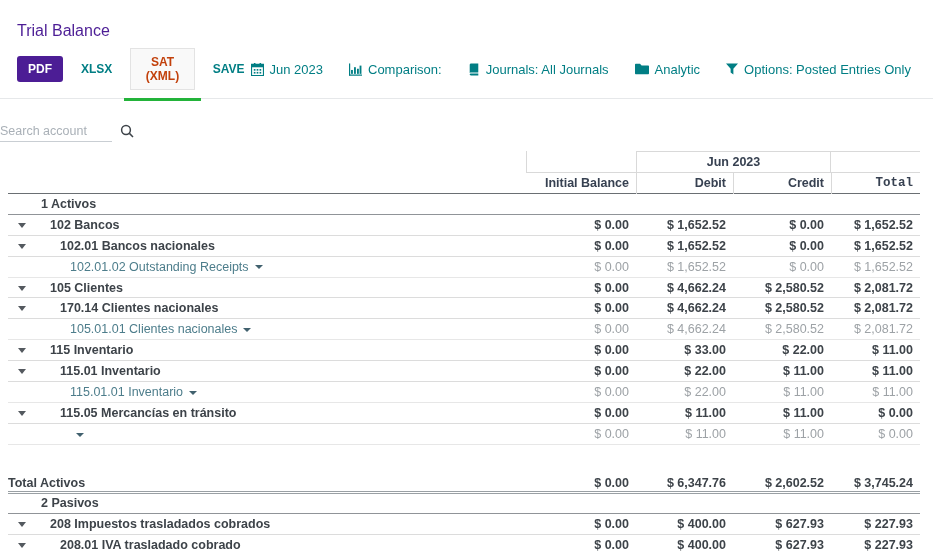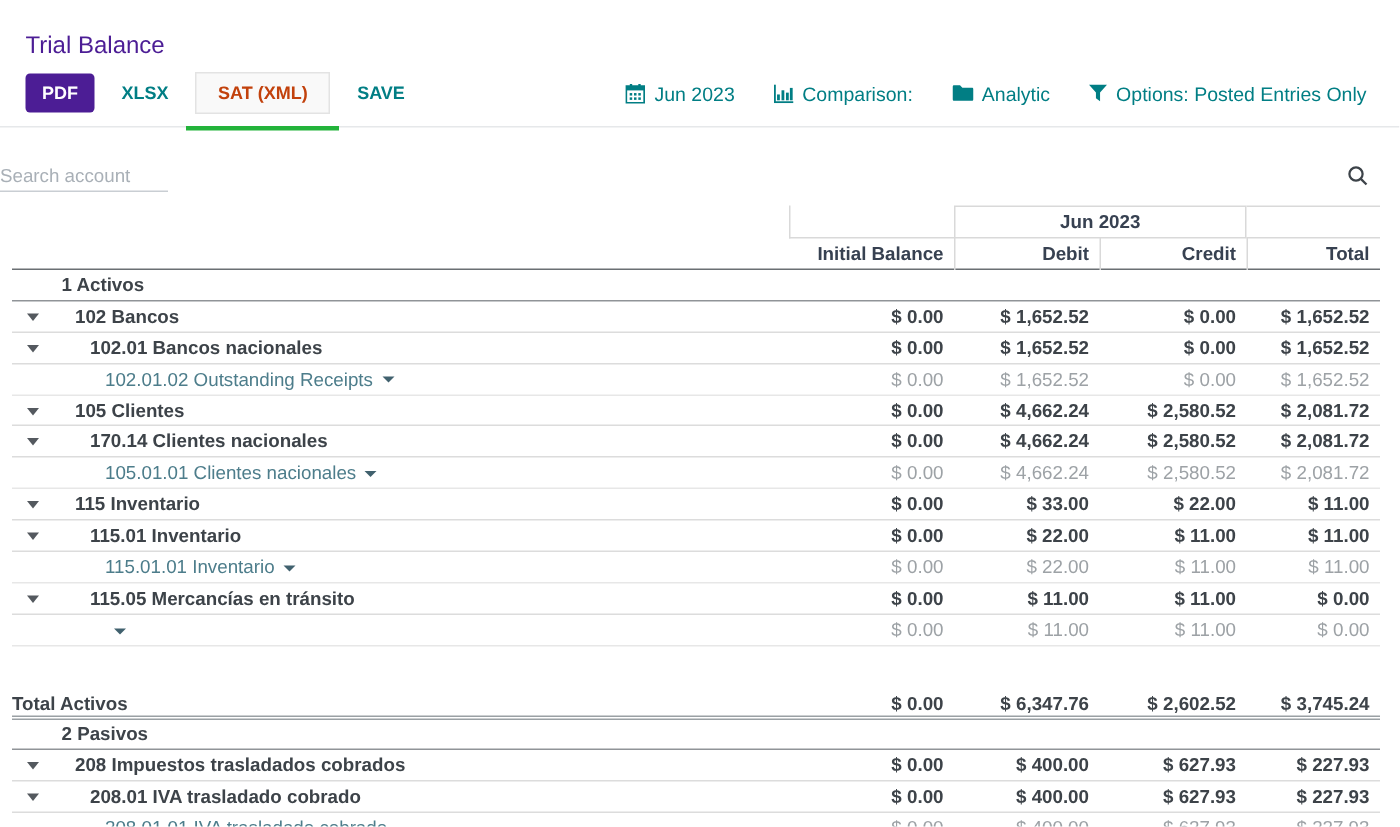--- a/index.html
+++ b/index.html
@@ -20,21 +20,21 @@
   .btn-active-tab { color:#c2410c; background:#f9f9f9; border:1px solid #e3e3e3;
                     padding:6px 14px; position:relative; }
   .btn-active-tab::after { content:""; position:absolute; left:-7px; right:-7px; bottom:-12px;
                            height:3px; background:#23b33a; }
   .filters { display:flex; align-items:center; gap:26px; margin-left:auto; }
   .filter-item { display:flex; align-items:center; gap:6px; color:#017e84;
                  font-size:13px; cursor:pointer; white-space:nowrap; }
   .filter-item svg { display:block; }
 
   
-  .search-bar { display:flex; justify-content:space-between; align-items:center;
+  .search-bar { display:flex; justify-content:flex-start; align-items:center;
                 padding:16px 21px 0 0; height:50px; }
   .search-input { border:none; border-bottom:1px solid #c9ced3; outline:none;
                   width:112px; font-size:12.5px; padding:2px 0 3px 0; color:#3d4349;
                   font-family:"Liberation Sans", sans-serif; }
   .search-input::placeholder { color:#a9b0b7; }
   .search-btn { background:none; border:none; padding:0 0 0 8px; cursor:pointer; }
 
   
   .report-table { margin:2px 13px 0 8px; font-size:12.5px; }
   .grid-row { display:grid; grid-template-columns:1fr 110px 97px 98px 89px; align-items:center; }
@@ -43,21 +43,21 @@
   
   .h1 { height:21px; }
   .h1 .hcell { height:100%; }
   .h1 .c2 { grid-column:2; border-left:1px solid #d9d9d9; border-bottom:1px solid #d9d9d9; }
   .h1 .c34 { grid-column:3 / 5; border:1px solid #d9d9d9; text-align:center;
              font-weight:700; color:#374151; line-height:20px; }
   .h1 .c5 { grid-column:5; border-top:1px solid #d9d9d9; border-bottom:1px solid #d9d9d9; }
   .h2 { height:22px; line-height:22px; border-bottom:1px solid #6a6f73; font-weight:700; color:#374151; }
   .h2 .c3 { border-left:1px solid #d9d9d9; height:100%; }
   .h2 .c4 { border-left:1px solid #d9d9d9; height:100%; }
-  .h2 .c5 { border-left:1px solid #d9d9d9; height:100%; }
+  .h2 .c5 { border-left:1px solid #d9d9d9; height:100%;font-family:Liberation Mono, monospace; }
 
   
   .trow { height:20.9px; line-height:20.9px; border-bottom:1px solid #dcdcdc; }
   .name-cell { position:relative; white-space:nowrap; overflow:hidden; }
   .kind-section .name-cell { padding-left:33px; }
   .kind-total   .name-cell { padding-left:0; }
   .level-1 .name-cell { padding-left:42px; }
   .level-2 .name-cell { padding-left:52px; }
   .level-3 .name-cell { padding-left:62px; }
 
@@ -120,20 +120,31 @@
               <rect x="11.4" y="2.8" width="2" height="8.9"></rect>
           <rect x="0" y="0.5" width="1.3" height="13"></rect>
               <rect x="0" y="12.4" width="14" height="1.3"></rect>
         </g>
           </svg>
       </span>
       <span>Comparison:</span>
     </div>
     <div class="filter-item">
       <span>
+        <svg width="12" height="13" viewBox="0 0 14 14">
+            <g fill="currentColor">
+          <path d="M2 1.6C2 .7 2.7 0 3.6 0H12v10.5H3.6C3 10.5 2.4 10.7 2 11z"></path>
+          <path d="M2 12.6c0 .8.6 1.4 1.4 1.4H12v-2.3H3.5c-.8 0-1.5.4-1.5.9z"></path>
+        </g>
+          </svg>
+      </span>
+      <span>Journals: All Journals</span>
+    </div>
+    <div class="filter-item">
+      <span>
         <svg width="14" height="12" viewBox="0 0 14 12">
             <path fill="currentColor" d="M0 1.8C0 1.2.5.8 1 .8h4l1.6 1.7H13c.6 0 1 .4 1 1v6.7c0 .6-.4 1-1 1H1c-.5 0-1-.4-1-1z"></path>
           </svg>
       </span>
       <span>Analytic</span>
     </div>
     <div class="filter-item">
       <span>
         <svg width="12" height="12" viewBox="0 0 14 14">
             <path fill="currentColor" d="M0 .5h14L8.6 6.6v6.9L5.4 11V6.6z"></path>

